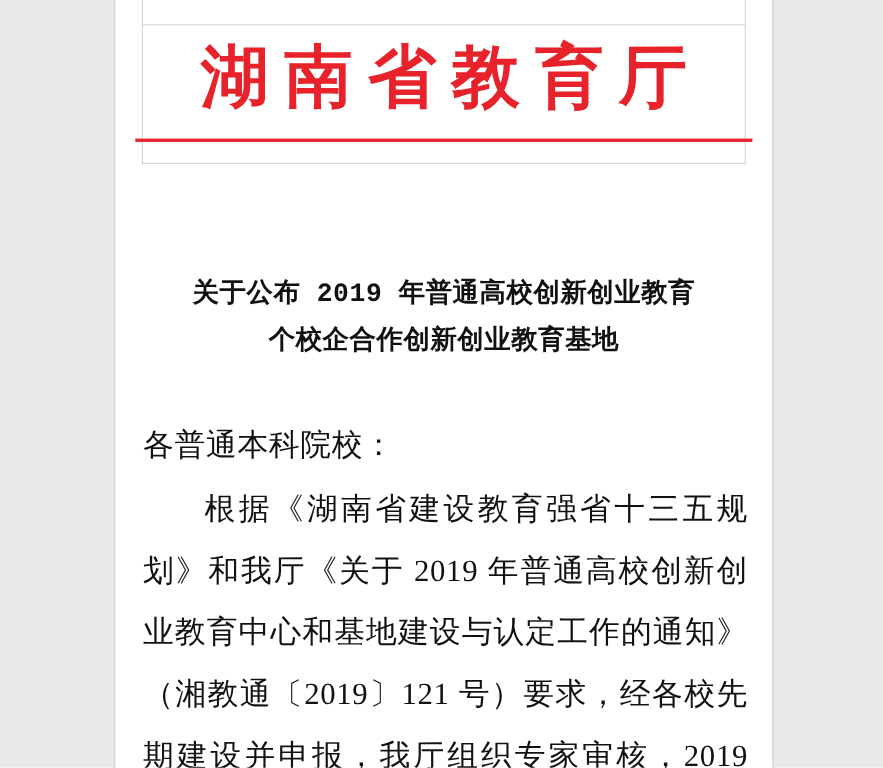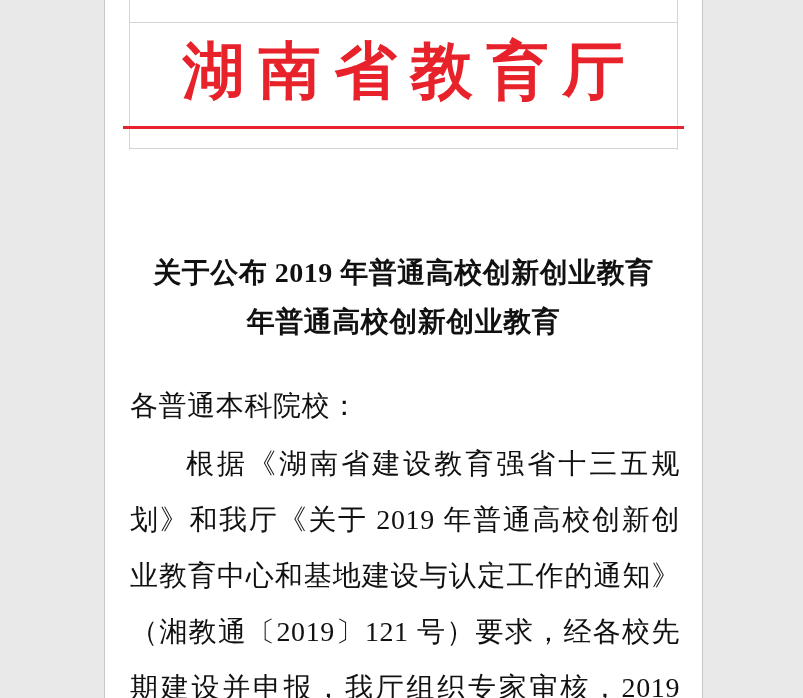--- a/index.html
+++ b/index.html
@@ -106,25 +106,26 @@
     font-family: "Liberation Serif", serif;
   }
 
   
   .doc-title {
     position: absolute;
     top: 248px;
     left: 40px;
     right: 40px;
     text-align: center;
-    font-size: 28px;
+    font-size: 24px;
     font-weight: bold;
     line-height: 1.75;
     color: #111111;
     letter-spacing: 0.5px;
+    font-family: Liberation Mono, monospace;
   }
   .doc-title .line { display: block; }
 
   
   .body-block {
     position: absolute;
     top: 378px;
     left: 25px;
     right: 22px;
     font-size: 28px;
@@ -157,21 +158,21 @@
     <div class="margin-guide-h bottom"></div>
 
     <div class="masthead">
       <div class="masthead-title">湖南省教育厅</div>
     </div>
     <div class="masthead-rule"></div>
 
 
     <div class="doc-title">
       <span class="line">关于公布 2019 年普通高校创新创业教育</span>
-      <span class="line">年普通高校创新创业教育</span>
+      <span class="line">个校企合作创新创业教育基地</span>
     </div>
 
     <div class="body-block">
       <p class="salutation">各普通本科院校：</p>
       <p class="para">根据《湖南省建设教育强省十三五规划》和我厅《关于 2019 年普通高校创新创业教育中心和基地建设与认定工作的通知》（湘教通〔2019〕121 号）要求，经各校先期建设并申报，我厅组织专家审核，2019 年全省共认定 105 个创新创业教育中心和 111 个校企合作创新创业教育基地（具体名单见附件），现予以公布。</p>
     </div>
 
   </div>
 </div>
 

